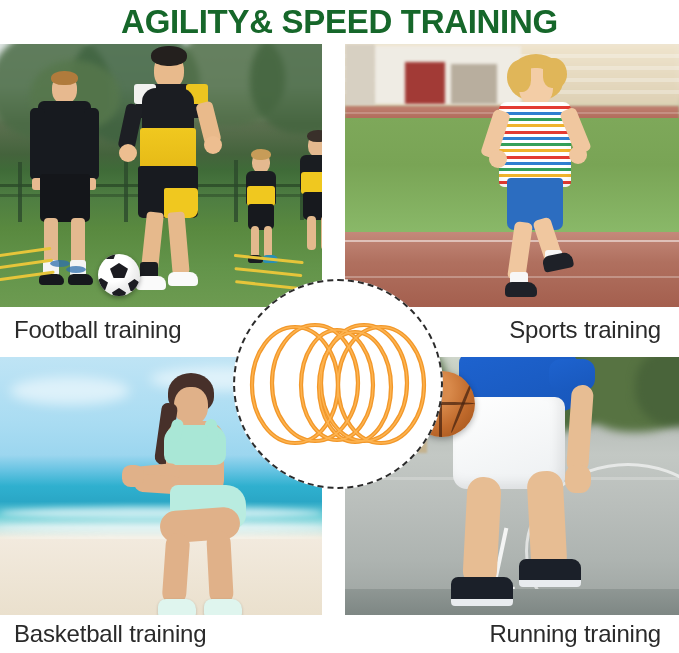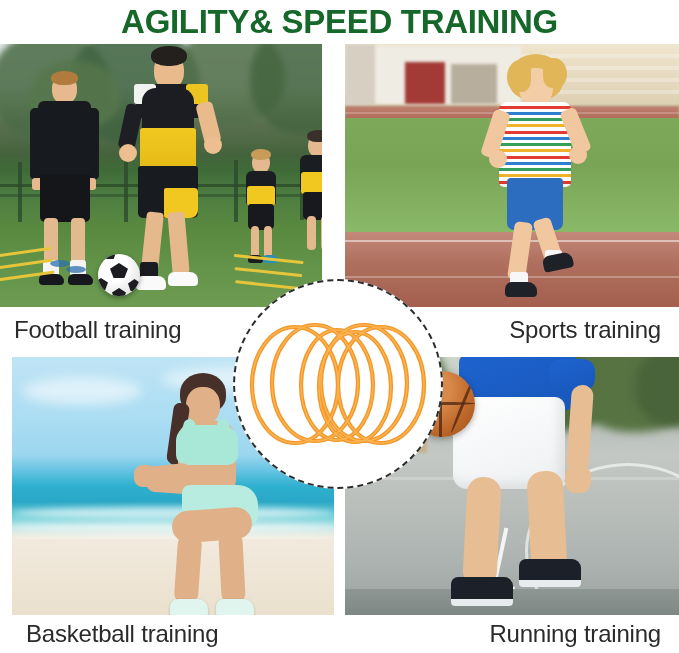--- a/index.html
+++ b/index.html
@@ -61,21 +61,21 @@
     font-family: "Liberation Sans", sans-serif;
     letter-spacing: -0.2px;
     white-space: nowrap;
   }
   .label-left  { justify-content: flex-start; padding-left: 14px; box-sizing: border-box; }
   .label-right { justify-content: flex-end;  padding-right: 18px; box-sizing: border-box; }
 
   
   #cell-football    { left: 0px;   top: 0px;   width: 322px; height: 309px; }
   #cell-running     { left: 345px; top: 0px;   width: 334px; height: 309px; }
-  #cell-basketball  { left: 12px;   top: 313px; width: 322px; height: 296px; }
+  #cell-basketball  { left: 0px;   top: 313px; width: 322px; height: 296px; }
   #cell-sports      { left: 345px; top: 313px; width: 334px; height: 296px; }
 
   #photo-football   { height: 263px; }
   #photo-running    { height: 263px; }
   #photo-basketball { height: 258px; }
   #photo-sports     { height: 258px; }
 
   #label-football   { top: 263px; height: 46px; }
   #label-running    { top: 263px; height: 46px; }
   #label-basketball { top: 258px; height: 38px; }

